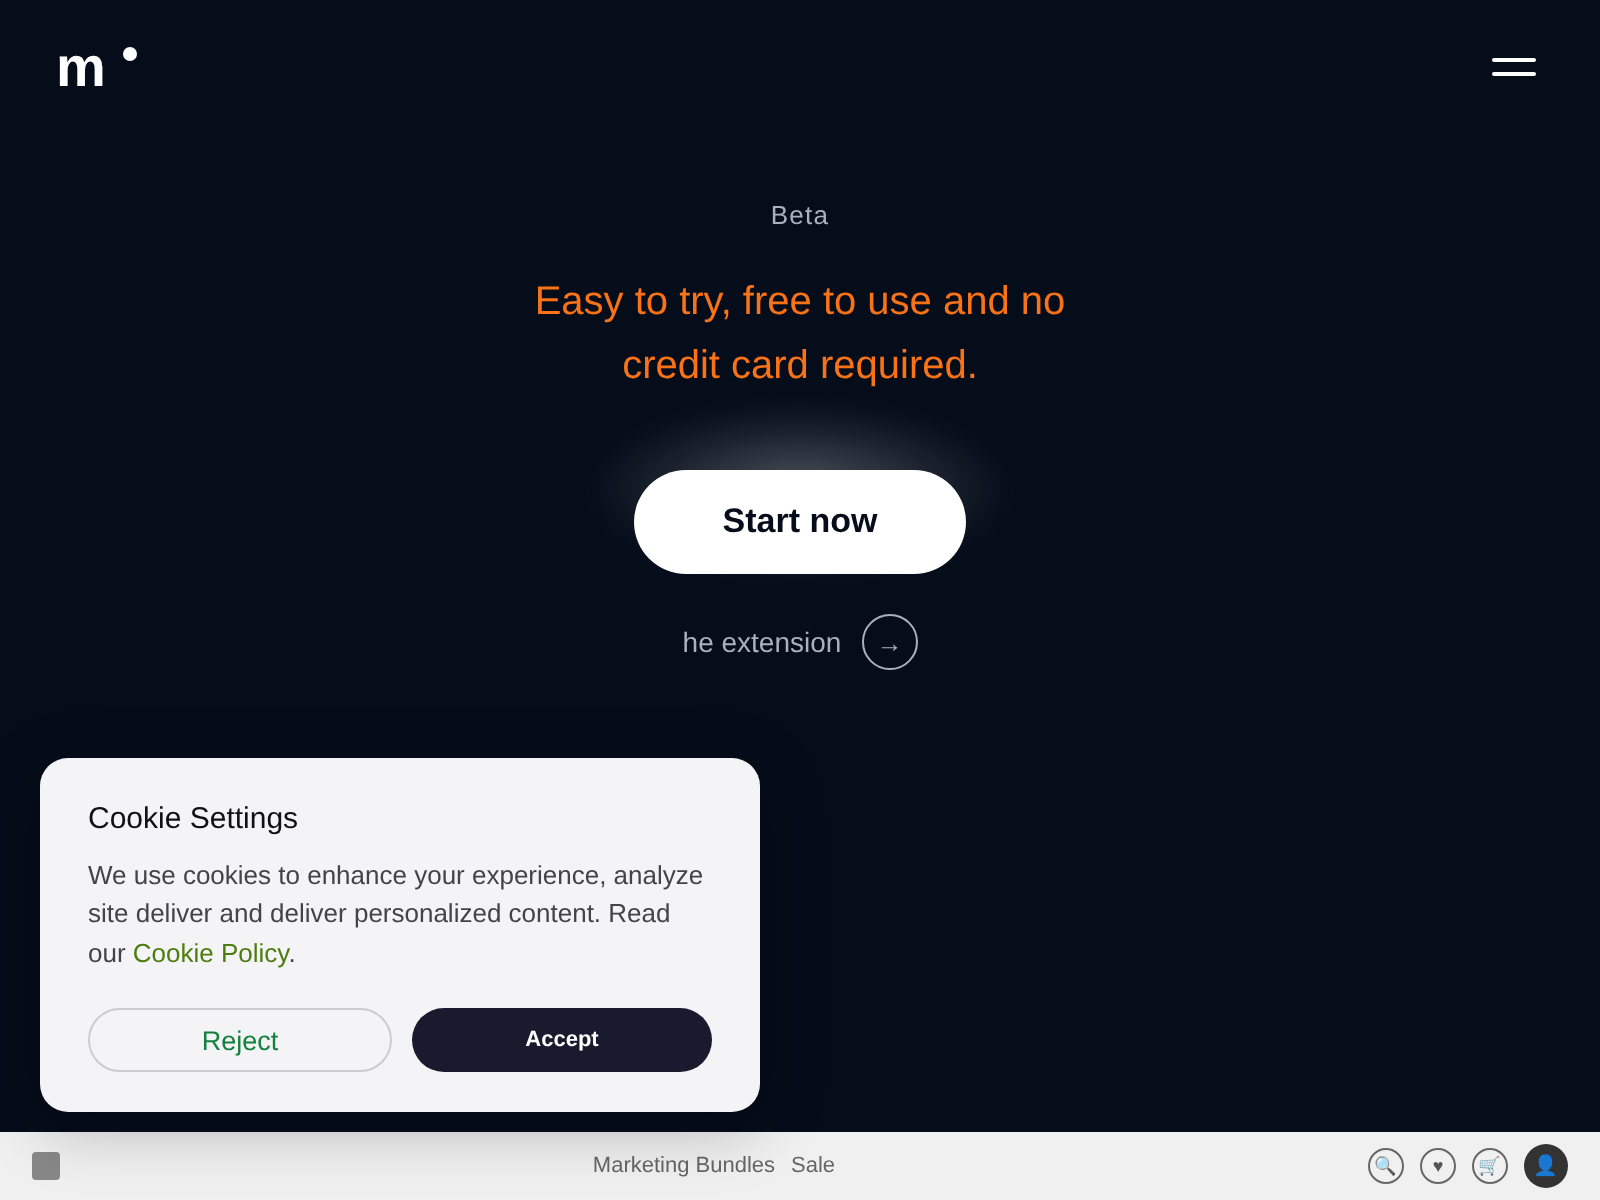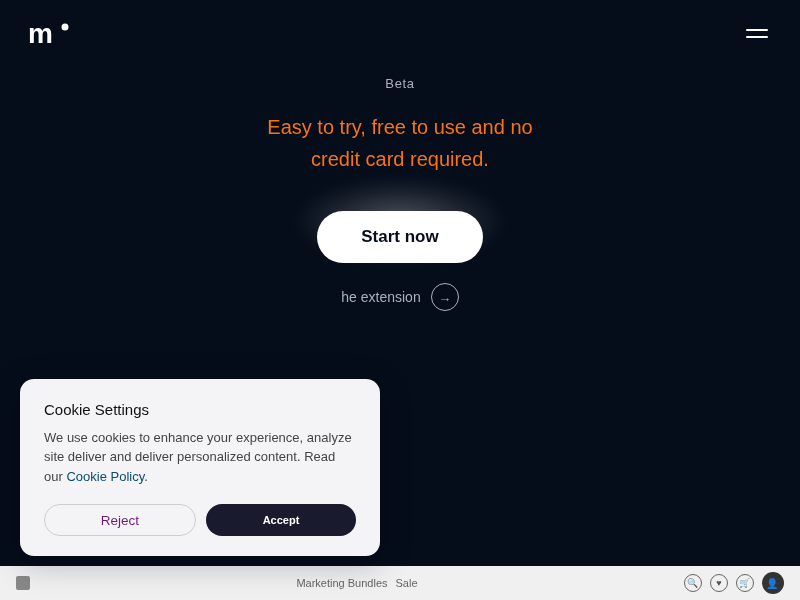--- a/index.html
+++ b/index.html
@@ -53,21 +53,21 @@
       border-radius: 2px;
     }
 
     
     .hero {
       display: flex;
       flex-direction: column;
       align-items: center;
       justify-content: center;
       text-align: center;
-      padding: 76px 40px 0;
+      padding: 100px 40px 0;
       position: relative;
     }
 
     .beta-badge {
       font-size: 13px;
       color: #aab0c0;
       margin-bottom: 20px;
       letter-spacing: 0.05em;
     }
 
@@ -232,38 +232,38 @@
     }
 
     .cookie-text {
       font-size: 13px;
       color: #444;
       line-height: 1.5;
       margin-bottom: 18px;
     }
 
     .cookie-text a {
-      color: #0c4a6e;
+      color: #4d7c0f;
       text-decoration: none;
     }
 
     .cookie-buttons {
       display: flex;
       gap: 10px;
     }
 
     .cookie-btn-reject {
       flex: 1;
       padding: 0 0;
       border-radius: 50px;
       border: 1.5px solid #ccc;
       background: transparent;
       font-size: 13.5px;
       font-weight: 500;
-      color: #701a75;
+      color: #15803d;
       cursor: pointer;
     }
 
     .cookie-btn-accept {
       flex: 1;
       padding: 10px 0;
       border-radius: 50px;
       border: none;
       background: #1a1a2e;
       font-size: 11px;

